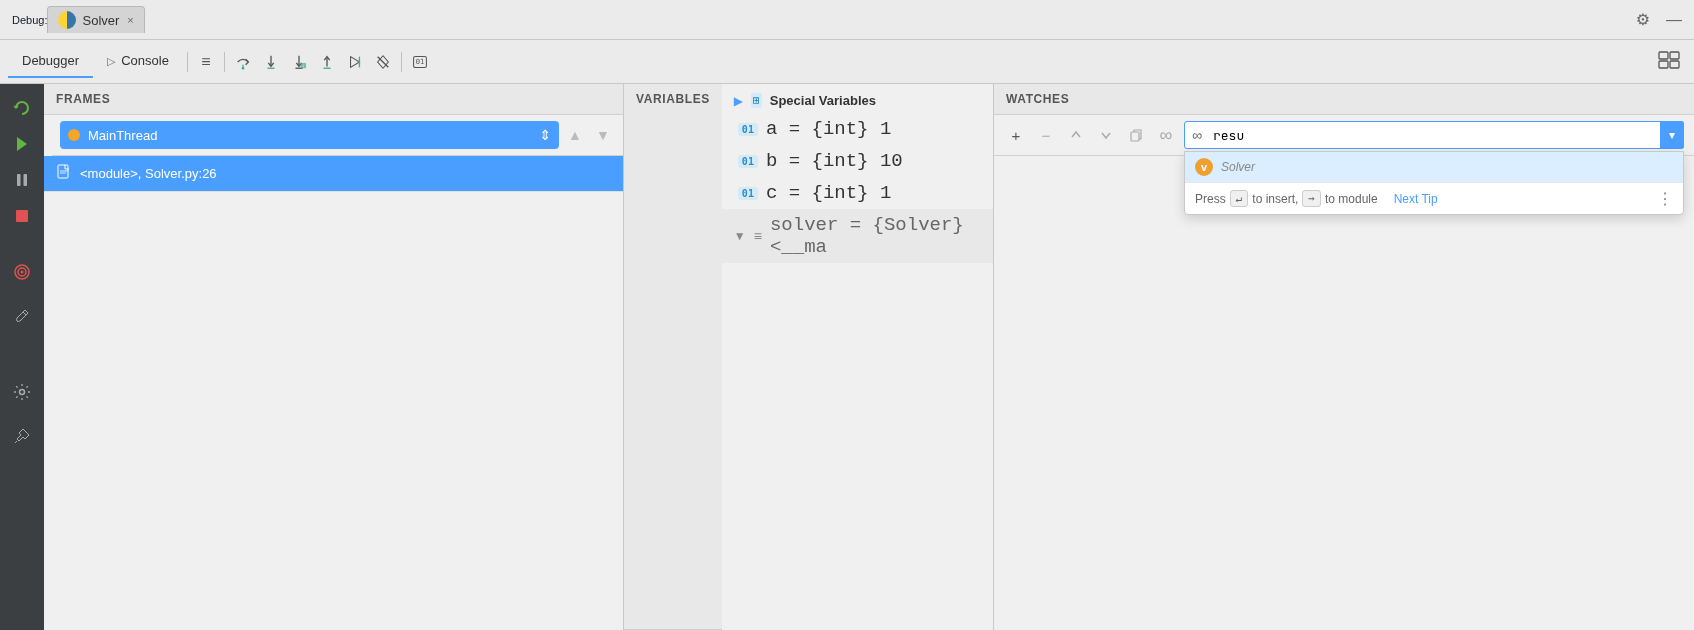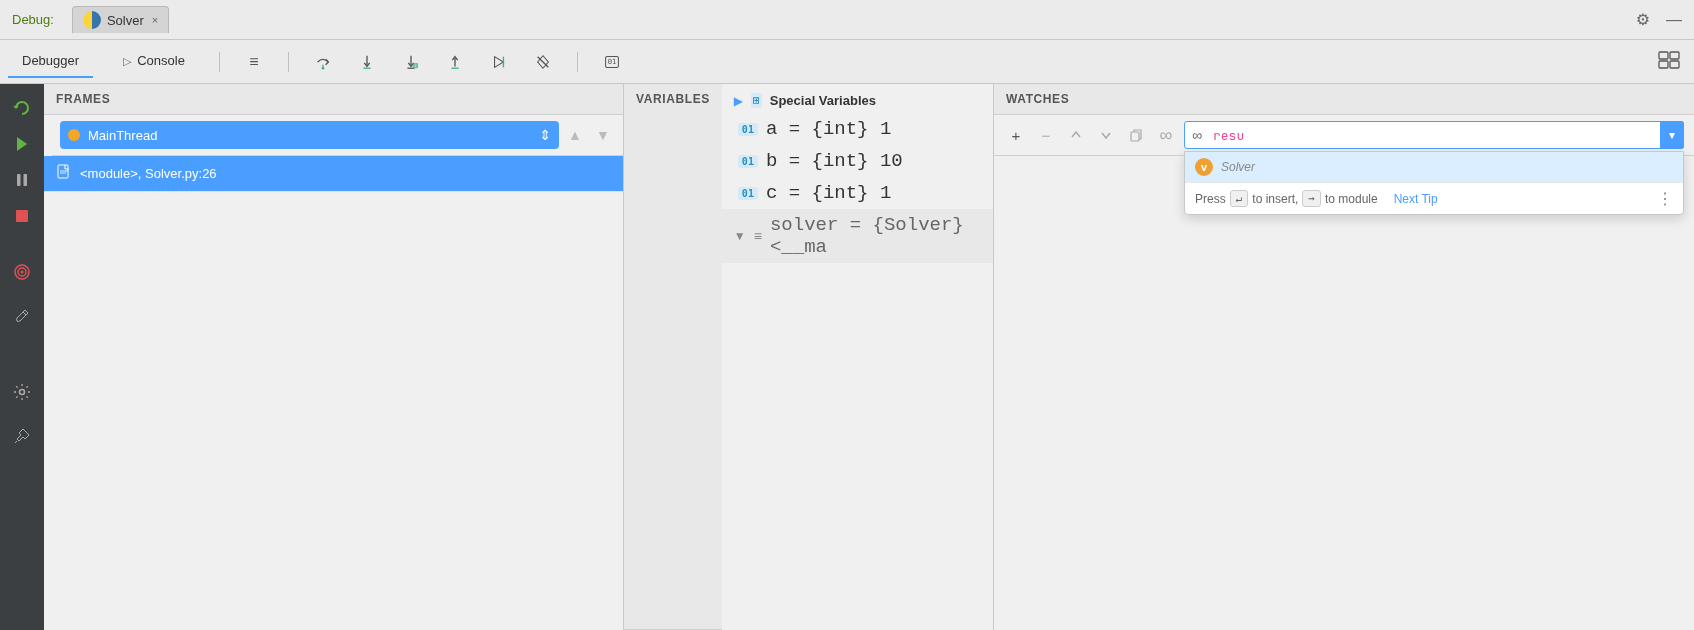--- a/index.html
+++ b/index.html
@@ -24,23 +24,23 @@
     .title-bar {
       height: 40px;
       background: #ebebeb;
       display: flex;
       align-items: center;
       padding: 0 12px;
       border-bottom: 1px solid #c8c8c8;
       flex-shrink: 0;
     }
     .title-bar-label {
-      font-size: 13px;
-      color: #4d7c0f;
-      margin-right: 18px;
+      font-size: 11px;
+      color: #0f172a;
+      margin-right: 0;
     }
     .title-tab {
       display: flex;
       align-items: center;
       gap: 6px;
       background: #d4d4d4;
       border-radius: 4px 4px 0 0;
       padding: 4px 10px;
       font-size: 13px;
       color: #333;
@@ -73,21 +73,21 @@
     }
 
     
     .toolbar {
       height: 44px;
       background: #ebebeb;
       display: flex;
       align-items: center;
       padding: 0 8px;
       border-bottom: 1px solid #c8c8c8;
-      gap: 16px;
+      gap: 0;
       flex-shrink: 0;
     }
     .toolbar-tab {
       padding: 8px 14px;
       font-size: 13px;
       color: #333;
       cursor: pointer;
       border-bottom: 2px solid transparent;
     }
     .toolbar-tab.active {
@@ -358,21 +358,21 @@
     .watch-input {
       flex: 1;
       height: 28px;
       border: 1.5px solid #4a9eff;
       border-radius: 3px;
       padding: 0 30px 0 28px;
       font-size: 13px;
       font-family: 'JetBrains Mono', Consolas, monospace;
       background: white;
       outline: none;
-      color: #ec4899;
+      color: #000000;
     }
     .watch-dropdown-btn {
       position: absolute;
       right: 0;
       height: 28px;
       width: 24px;
       background: #4a9eff;
       border: none;
       border-radius: 0 3px 3px 0;
       color: white;

